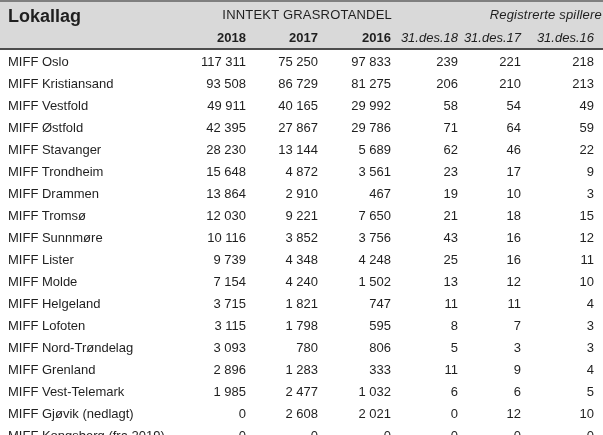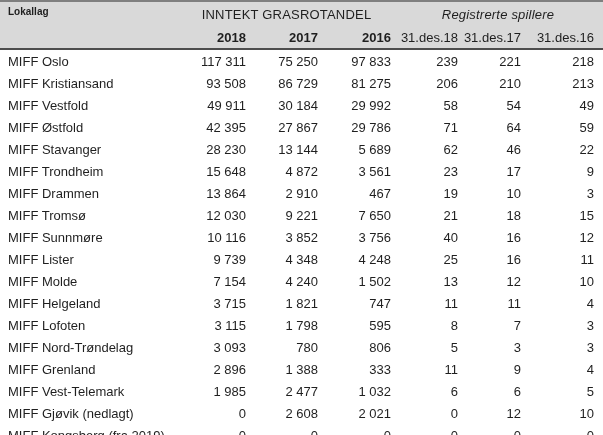--- a/index.html
+++ b/index.html
@@ -32,30 +32,30 @@
     font-weight: normal;
     vertical-align: middle;
     white-space: nowrap;
   }
   thead tr.h1 th { height: 22px; }
   thead tr.h2 th { height: 20px; }
   thead th.lokallag {
     text-align: left;
     padding-left: 8px;
     font-weight: bold;
-    font-size: 10px;
+    font-size: 18px;
     vertical-align: top;
     padding-top: 4px;
   }
-  thead th.grp { text-align: center; letter-spacing: 0.2px; }
+  thead th.grp { text-align: right; letter-spacing: 0.2px; }
   thead th.grp.it { font-style: italic; }
   thead tr.h2 th { border-bottom: 2px solid #4d4d4d; margin-top: 36px; }
   thead th.lokallag { border-bottom: 2px solid #4d4d4d; }
   th.yr { font-weight: bold; }
-  th.dt { }
+  th.dt { font-style: italic; }
 
   .name { text-align: left; padding-left: 8px; white-space: nowrap; overflow: hidden; }
   .num  { text-align: right; padding-right: 2px; white-space: nowrap; }
   .num.last { padding-right: 9px; }
   thead .num { padding-right: 2px; }
 
   tbody td { height: 20px; }
 </style>
 </head>
 <body>
@@ -101,21 +101,21 @@
     <td class="num">93 508</td>
     <td class="num">86 729</td>
     <td class="num">81 275</td>
     <td class="num">206</td>
     <td class="num">210</td>
     <td class="num last">213</td>
   </tr>
         <tr>
     <td class="name">MIFF Vestfold</td>
     <td class="num">49 911</td>
-    <td class="num">30 184</td>
+    <td class="num">40 165</td>
     <td class="num">29 992</td>
     <td class="num">58</td>
     <td class="num">54</td>
     <td class="num last">49</td>
   </tr>
         <tr>
     <td class="name">MIFF Østfold</td>
     <td class="num">42 395</td>
     <td class="num">27 867</td>
     <td class="num">29 786</td>
@@ -157,21 +157,21 @@
     <td class="num">7 650</td>
     <td class="num">21</td>
     <td class="num">18</td>
     <td class="num last">15</td>
   </tr>
         <tr>
     <td class="name">MIFF Sunnmøre</td>
     <td class="num">10 116</td>
     <td class="num">3 852</td>
     <td class="num">3 756</td>
-    <td class="num">40</td>
+    <td class="num">43</td>
     <td class="num">16</td>
     <td class="num last">12</td>
   </tr>
         <tr>
     <td class="name">MIFF Lister</td>
     <td class="num">9 739</td>
     <td class="num">4 348</td>
     <td class="num">4 248</td>
     <td class="num">25</td>
     <td class="num">16</td>
@@ -209,21 +209,21 @@
     <td class="num">3 093</td>
     <td class="num">780</td>
     <td class="num">806</td>
     <td class="num">5</td>
     <td class="num">3</td>
     <td class="num last">3</td>
   </tr>
         <tr>
     <td class="name">MIFF Grenland</td>
     <td class="num">2 896</td>
-    <td class="num">1 388</td>
+    <td class="num">1 283</td>
     <td class="num">333</td>
     <td class="num">11</td>
     <td class="num">9</td>
     <td class="num last">4</td>
   </tr>
         <tr>
     <td class="name">MIFF Vest-Telemark</td>
     <td class="num">1 985</td>
     <td class="num">2 477</td>
     <td class="num">1 032</td>

